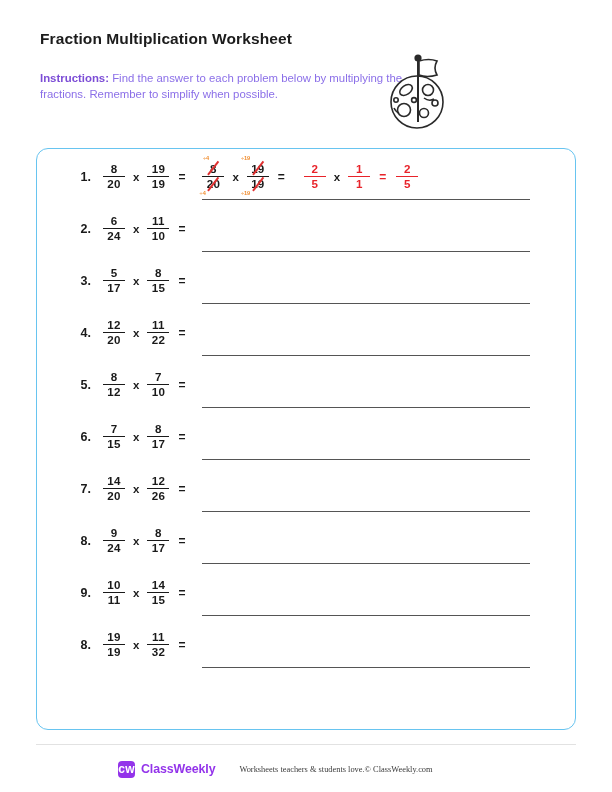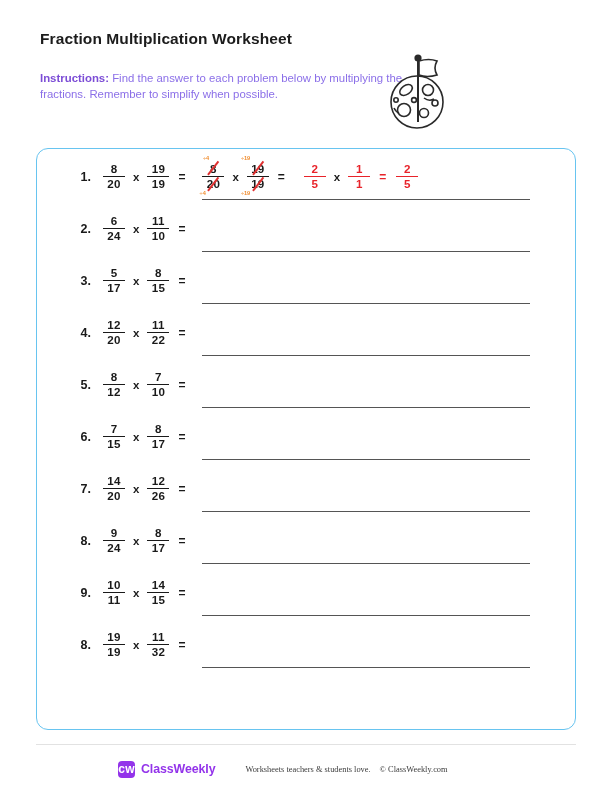--- a/index.html
+++ b/index.html
@@ -242,27 +242,26 @@
   }
   .brand-name {
     margin-left: 6px;
     font-size: 12.4px;
     font-weight: bold;
     color: #9333ea;
     letter-spacing: -0.1px;
     text-align: right;
   }
   .footer-note {
-    margin-left: 30px;
+    margin-left: 24px;
     font-size: 8.4px;
     color: #3a3a3a;
     font-family: "Liberation Serif", serif;
   }
   .footer-copy {
-    margin-left: 9px;
     font-size: 8.4px;
     color: #3a3a3a;
     font-family: "Liberation Serif", serif;
   }
 </style>
 </head>
 <body>
 
 <div class="page">
 

